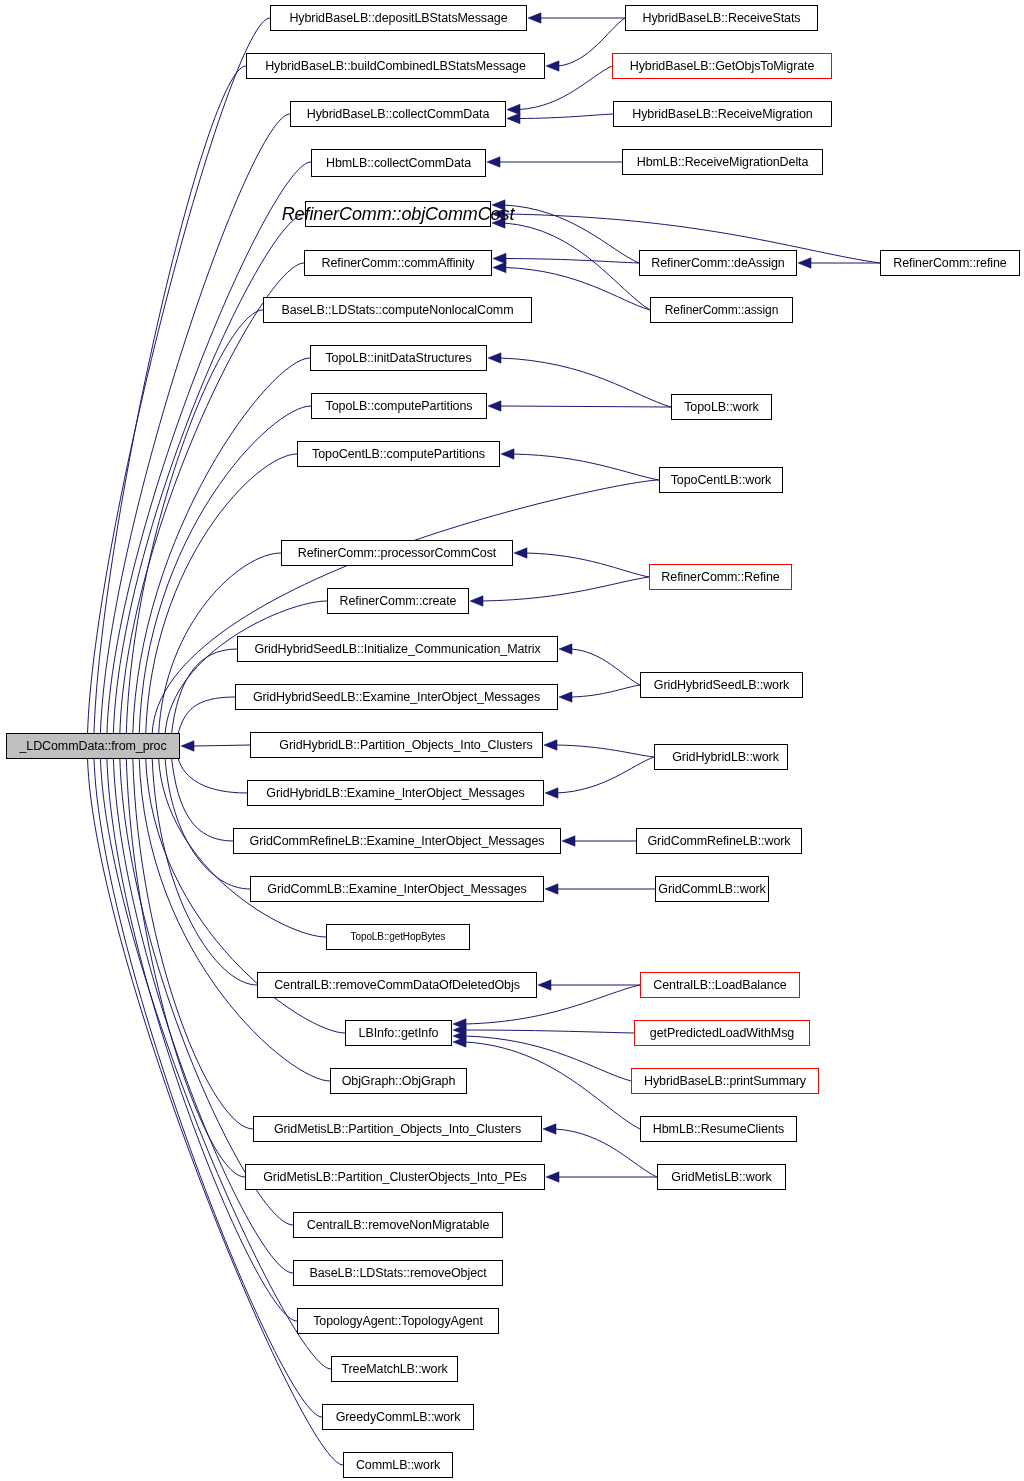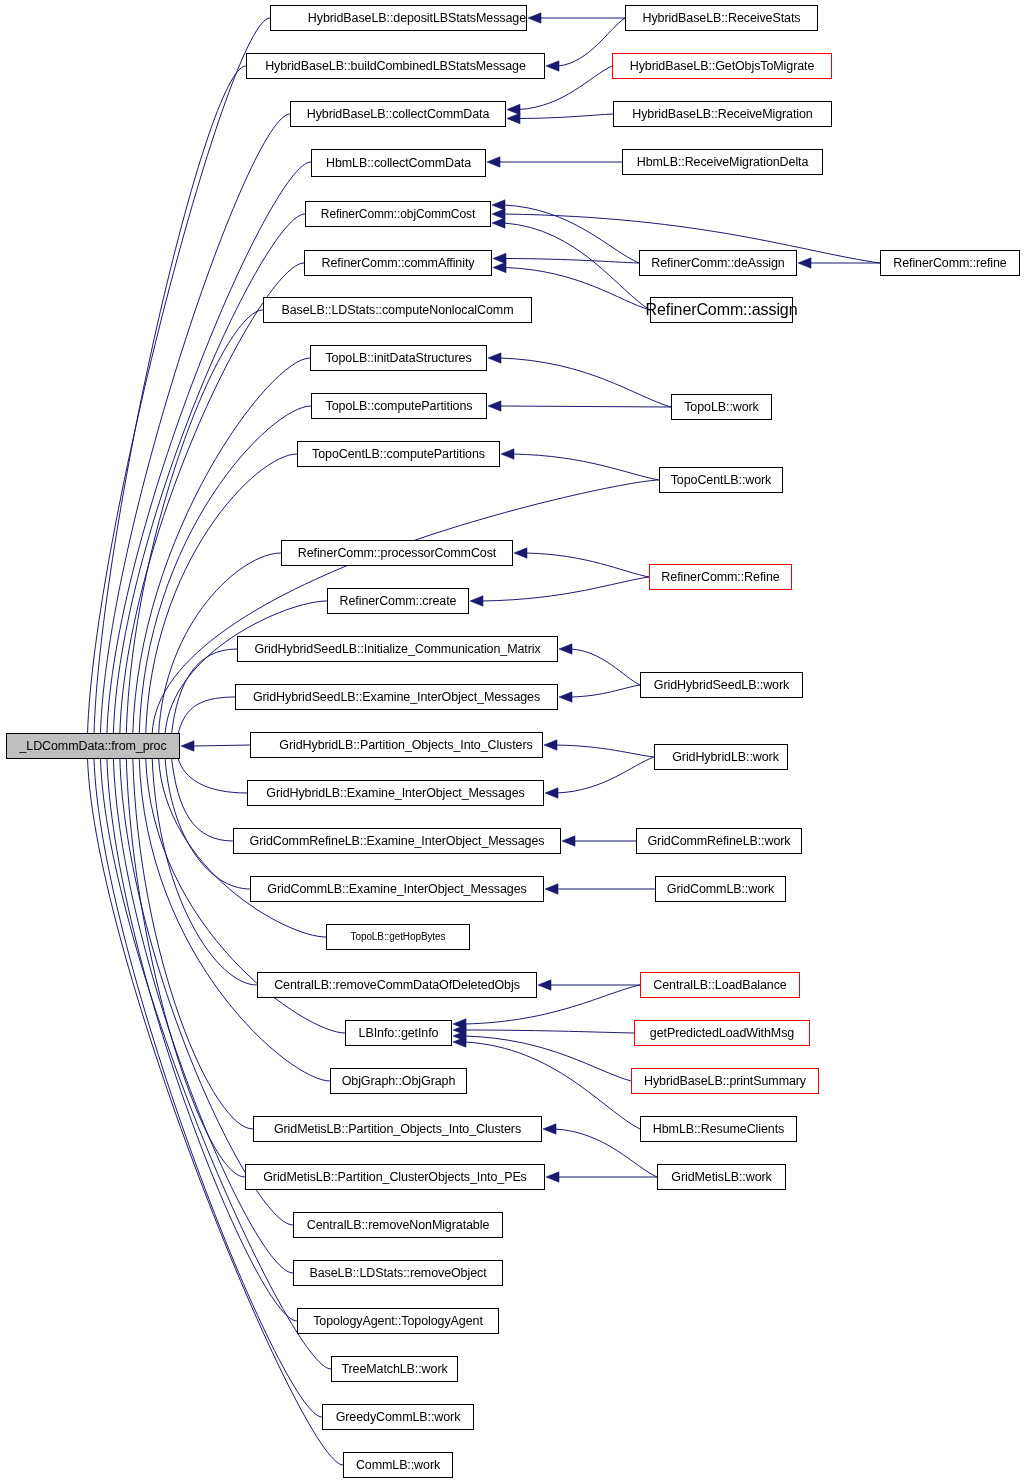--- a/index.html
+++ b/index.html
@@ -171,21 +171,21 @@
       <polygon points="453,1042 466,1047.2 466,1036.8" fill="#191970" stroke="#191970" stroke-width="0.6"></polygon>
       <path d="M657,1177 C634,1166.44 605.25,1131.88 555,1129" fill="none" stroke="#191970" stroke-width="1"></path>
       <polygon points="543,1129 556,1134.2 556,1123.8" fill="#191970" stroke="#191970" stroke-width="0.6"></polygon>
       <path d="M657,1177 L559,1177" fill="none" stroke="#191970" stroke-width="1"></path>
       <polygon points="546,1177 559,1182.2 559,1171.8" fill="#191970" stroke="#191970" stroke-width="0.6"></polygon>
     </svg>
   <div id="nodes-layer">
       <div class="node center" style="left: 6px; top: 733px; width: 174px; height: 26px;">
         <span style="font-size: 12.5px;">_LDCommData::from_proc</span>
       </div>
-      <div class="node" style="left: 270px; top: 5px; width: 257px; height: 26px; justify-content: flex-end;">
+      <div class="node" style="left: 270px; top: 5px; width: 257px; height: 26px;">
         <span style="font-size: 12.5px;">HybridBaseLB::depositLBStatsMessage</span>
       </div>
       <div class="node" style="left: 625px; top: 5px; width: 193px; height: 26px;">
         <span style="font-size: 12.5px;">HybridBaseLB::ReceiveStats</span>
       </div>
       <div class="node" style="left: 246px; top: 53px; width: 299px; height: 26px;">
         <span style="font-size: 12.5px;">HybridBaseLB::buildCombinedLBStatsMessage</span>
       </div>
       <div class="node red" style="left: 612px; top: 53px; width: 220px; height: 26px;">
         <span style="font-size: 12.5px;">HybridBaseLB::GetObjsToMigrate</span>
@@ -196,36 +196,36 @@
       <div class="node" style="left: 613px; top: 101px; width: 219px; height: 26px;">
         <span style="font-size: 12.5px;">HybridBaseLB::ReceiveMigration</span>
       </div>
       <div class="node" style="left: 311px; top: 149px; width: 175px; height: 28px;">
         <span style="font-size: 12.5px;">HbmLB::collectCommData</span>
       </div>
       <div class="node" style="left: 622px; top: 149px; width: 201px; height: 26px;">
         <span style="font-size: 12.5px;">HbmLB::ReceiveMigrationDelta</span>
       </div>
       <div class="node" style="left: 305px; top: 201px; width: 186px; height: 26px;">
-        <span style="font-size: 12px;">RefinerComm::objCommCost</span>
+        <span style="font-size: 18px; font-style: italic;">RefinerComm::objCommCost</span>
       </div>
       <div class="node" style="left: 304px; top: 250px; width: 188px; height: 26px;">
         <span style="font-size: 12.5px;">RefinerComm::commAffinity</span>
       </div>
       <div class="node" style="left: 639px; top: 250px; width: 158px; height: 26px;">
         <span style="font-size: 12.5px;">RefinerComm::deAssign</span>
       </div>
       <div class="node" style="left: 880px; top: 250px; width: 140px; height: 26px;">
         <span style="font-size: 12.5px;">RefinerComm::refine</span>
       </div>
       <div class="node" style="left: 263px; top: 297px; width: 269px; height: 26px;">
         <span style="font-size: 12.5px;">BaseLB::LDStats::computeNonlocalComm</span>
       </div>
       <div class="node" style="left: 650px; top: 297px; width: 143px; height: 26px;">
-        <span style="font-size: 16px;">RefinerComm::assign</span>
+        <span style="font-size: 12px;">RefinerComm::assign</span>
       </div>
       <div class="node" style="left: 310px; top: 345px; width: 177px; height: 26px;">
         <span style="font-size: 12.5px;">TopoLB::initDataStructures</span>
       </div>
       <div class="node" style="left: 311px; top: 393px; width: 176px; height: 26px;">
         <span style="font-size: 12.5px;">TopoLB::computePartitions</span>
       </div>
       <div class="node" style="left: 671px; top: 394px; width: 101px; height: 26px;">
         <span style="font-size: 12.5px;">TopoLB::work</span>
       </div>
@@ -264,21 +264,21 @@
       </div>
       <div class="node" style="left: 233px; top: 828px; width: 328px; height: 26px;">
         <span style="font-size: 12.5px;">GridCommRefineLB::Examine_InterObject_Messages</span>
       </div>
       <div class="node" style="left: 636px; top: 828px; width: 166px; height: 26px;">
         <span style="font-size: 12.5px;">GridCommRefineLB::work</span>
       </div>
       <div class="node" style="left: 250px; top: 876px; width: 294px; height: 26px;">
         <span style="font-size: 12.5px;">GridCommLB::Examine_InterObject_Messages</span>
       </div>
-      <div class="node" style="left: 655px; top: 876px; width: 131px; height: 26px;">
+      <div class="node" style="left: 655px; top: 876px; width: 114px; height: 26px;">
         <span style="font-size: 12.5px;">GridCommLB::work</span>
       </div>
       <div class="node" style="left: 326px; top: 924px; width: 144px; height: 26px;">
         <span style="font-size: 10px;">TopoLB::getHopBytes</span>
       </div>
       <div class="node" style="left: 257px; top: 972px; width: 280px; height: 26px;">
         <span style="font-size: 12.5px;">CentralLB::removeCommDataOfDeletedObjs</span>
       </div>
       <div class="node red" style="left: 640px; top: 972px; width: 160px; height: 26px;">
         <span style="font-size: 12.5px;">CentralLB::LoadBalance</span>

